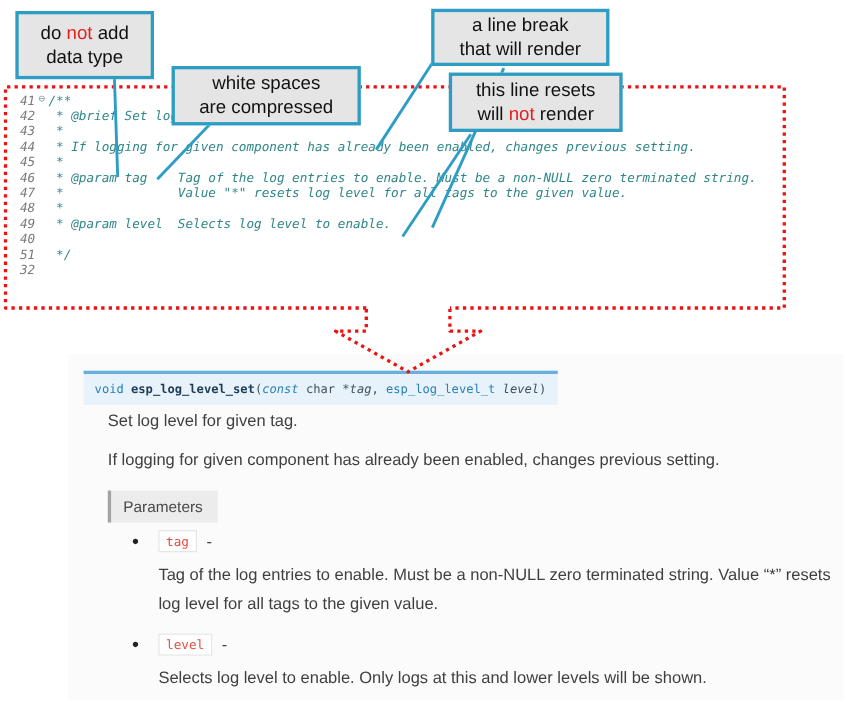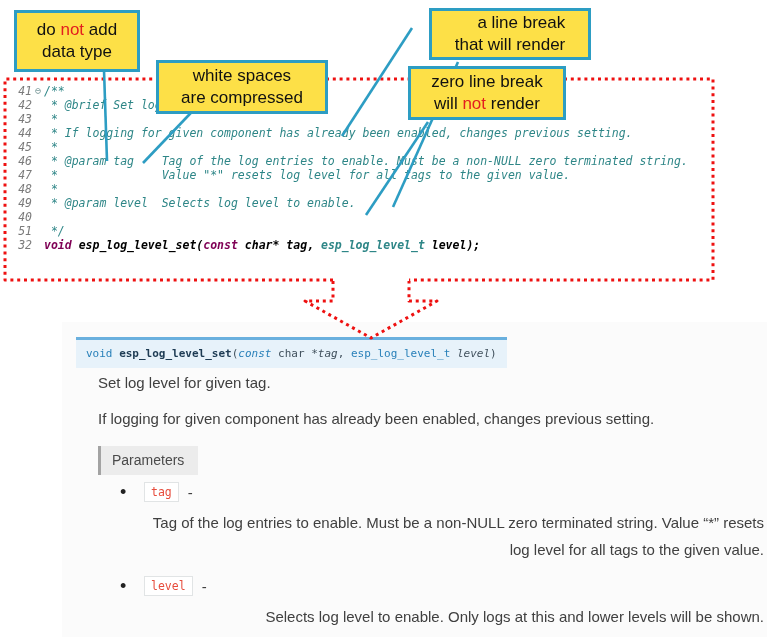--- a/index.html
+++ b/index.html
@@ -12,28 +12,28 @@
   .code-row{display:flex;white-space:pre;}
   .ln{display:inline-block;width:24px;text-align:right;color:var(--line-number-gray);flex:none;}
   .fold{display:inline-block;width:12px;text-align:center;color:#7a9a9a;font-size:10px;flex:none;}
   .code-text{white-space:pre;}
   .tok-cm{color:var(--comment-teal);}
   .tok-kw{color:var(--keyword-purple);font-weight:bold;}
   .tok-ty{color:var(--type-teal);font-weight:bold;}
   .tok-pl{color:#000;font-weight:bold;}
 
   
-  .callout{position:absolute;box-sizing:border-box;background:#fde047;
+  .callout{position:absolute;box-sizing:border-box;background:#e5e5e5;
            border:3px solid var(--accent-teal);
            display:flex;align-items:center;justify-content:center;text-align:center;
            font-size:17px;color:#111;line-height:1.3;white-space:pre-line;z-index:6;}
   .red-text{color:var(--callout-red-text);}
   .callout-1{left:14px;top:10px;width:126px;height:62px;}
   .callout-2{left:156px;top:60px;width:172px;height:54px;}
-  .callout-3{left:429px;top:8px;width:162px;height:52px;text-align:right;}
+  .callout-3{left:392px;top:8px;width:162px;height:52px;}
   .callout-4{left:408px;top:66px;width:158px;height:54px;}
 
   
   .overlay{position:absolute;left:0;top:0;pointer-events:none;}
   .ov-behind{z-index:5;}
   .ov-top{z-index:8;}
   .red-dotted{fill:none;stroke:var(--annotation-red);stroke-width:3;stroke-dasharray:3 3.8;stroke-linejoin:round;}
   .teal-line{fill:none;stroke:var(--accent-teal);stroke-width:2.6;}
 
   
@@ -56,21 +56,21 @@
                 background:#ececec;border-left:3px solid #a3a3a3;
                 padding:6px 14px 7px 11px;font-size:14px;font-weight:normal;color:#4a4a4a;}
 
   .param-list{position:absolute;left:58px;top:160px;width:648px;margin:0;padding:0;list-style:none;}
   .param-item{display:flex;margin:0 0 13px 0;}
   .bullet{width:24px;flex:none;font-size:18px;line-height:20px;color:#222;}
   .param-head{display:flex;align-items:center;}
   .param-name{font-family:"DejaVu Sans Mono",monospace;font-size:11.5px;color:var(--param-red);
               background:#fff;border:1px solid #e1e4e5;padding:2px 6px;}
   .param-sep{margin-left:9px;font-size:15px;color:var(--doc-text);}
-  .param-desc{margin:8px 0 0 0;font-size:15px;line-height:1.78;color:var(--doc-text);width:620px;text-align:right;}
+  .param-desc{margin:8px 0 0 0;font-size:15px;line-height:1.78;color:var(--doc-text);width:620px;}
 </style>
 </head>
 <body>
 
 <div class="canvas">
 
   <div class="doc-panel">
     <div class="sig" id="sig"><span class="tok-sb">void </span><span class="tok-sn">esp_log_level_set</span><span class="tok-sp">(</span><span class="tok-sbi">const</span><span class="tok-sp">  char *</span><span class="tok-si">tag</span><span class="tok-sp">, </span><span class="tok-sb">esp_log_level_t</span><span class="tok-sp"> </span><span class="tok-si">level</span><span class="tok-sp">)</span></div>
     <p class="doc-para doc-desc">If logging for given component has already been enabled, changes previous setting.</p>
     <p class="doc-para doc-brief">Set log level for given tag.</p>
@@ -104,38 +104,38 @@
       <div class="code-row"><span class="ln">42</span><span class="fold"></span><span class="code-text"><span class="tok-cm"> * @brief Set log level for given tag</span></span></div>
       <div class="code-row"><span class="ln">43</span><span class="fold"></span><span class="code-text"><span class="tok-cm"> *</span></span></div>
       <div class="code-row"><span class="ln">44</span><span class="fold"></span><span class="code-text"><span class="tok-cm"> * If logging for given component has already been enabled, changes previous setting.</span></span></div>
       <div class="code-row"><span class="ln">45</span><span class="fold"></span><span class="code-text"><span class="tok-cm"> *</span></span></div>
       <div class="code-row"><span class="ln">46</span><span class="fold"></span><span class="code-text"><span class="tok-cm"> * @param tag    Tag of the log entries to enable. Must be a non-NULL zero terminated string.</span></span></div>
       <div class="code-row"><span class="ln">47</span><span class="fold"></span><span class="code-text"><span class="tok-cm"> *               Value "*" resets log level for all tags to the given value.</span></span></div>
       <div class="code-row"><span class="ln">48</span><span class="fold"></span><span class="code-text"><span class="tok-cm"> *</span></span></div>
       <div class="code-row"><span class="ln">49</span><span class="fold"></span><span class="code-text"><span class="tok-cm"> * @param level  Selects log level to enable.</span></span></div>
       <div class="code-row"><span class="ln">40</span><span class="fold"></span></div>
       <div class="code-row"><span class="ln">51</span><span class="fold"></span><span class="code-text"><span class="tok-cm"> */</span></span></div>
-      <div class="code-row"><span class="ln">32</span><span class="fold"></span><span class="code-text"><span class="tok-kw">void</span><span class="tok-pl"> esp_log_level_set(</span><span class="tok-kw">const</span><span class="tok-pl"> char* tag, </span><span class="tok-ty">esp_log_level_t</span><span class="tok-pl"> level);</span></span></div>
+      <div class="code-row"><span class="ln">32</span><span class="fold"></span></div>
     </div>
 
   <svg class="overlay ov-behind" width="767" height="637">
     <path class="red-dotted" d="M333,280 H5 V79 H713 V280 H409"></path>
     <line class="teal-line" x1="104" y1="70" x2="107" y2="161"></line>
     <line class="teal-line" x1="207" y1="96" x2="143" y2="163"></line>
     <line class="teal-line" x1="412" y1="28" x2="342" y2="136"></line>
     <line class="teal-line" x1="458" y1="62" x2="393" y2="207"></line>
     <line class="teal-line" x1="428" y1="122" x2="366" y2="215"></line>
   </svg>
 
   <div class="callout callout-1"><span><span>do </span><span class="red-text">not</span><span> add
 data type</span></span></div>
   <div class="callout callout-2"><span><span>white spaces
 are  compressed</span></span></div>
   <div class="callout callout-3"><span><span>a line break
 that will render</span></span></div>
-  <div class="callout callout-4"><span><span>zero line break
+  <div class="callout callout-4"><span><span>this line resets
 will </span><span class="red-text">not</span><span> render</span></span></div>
 
   <svg class="overlay ov-top" width="767" height="637">
     <path class="red-dotted" d="M333,281 V301 H305 L371,338 L437,301 H409 V281"></path>
   </svg>
 
 </div>
 
 </body></html>

